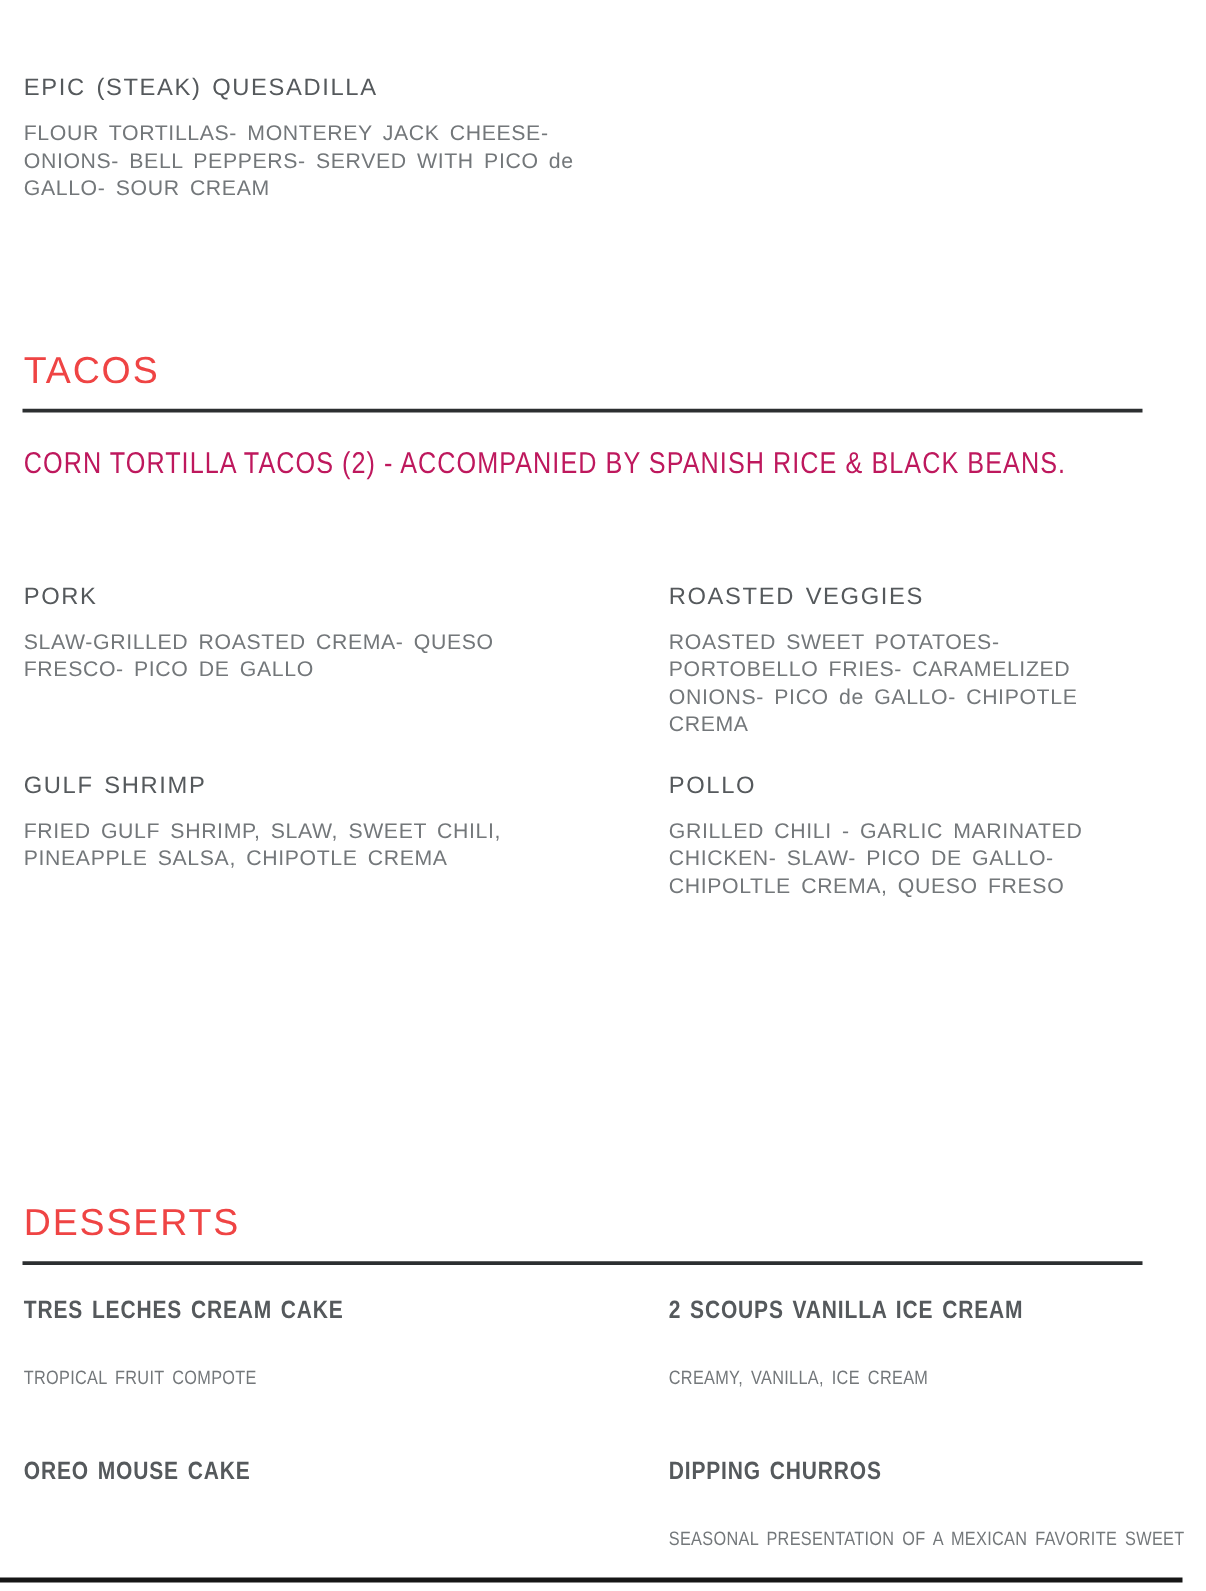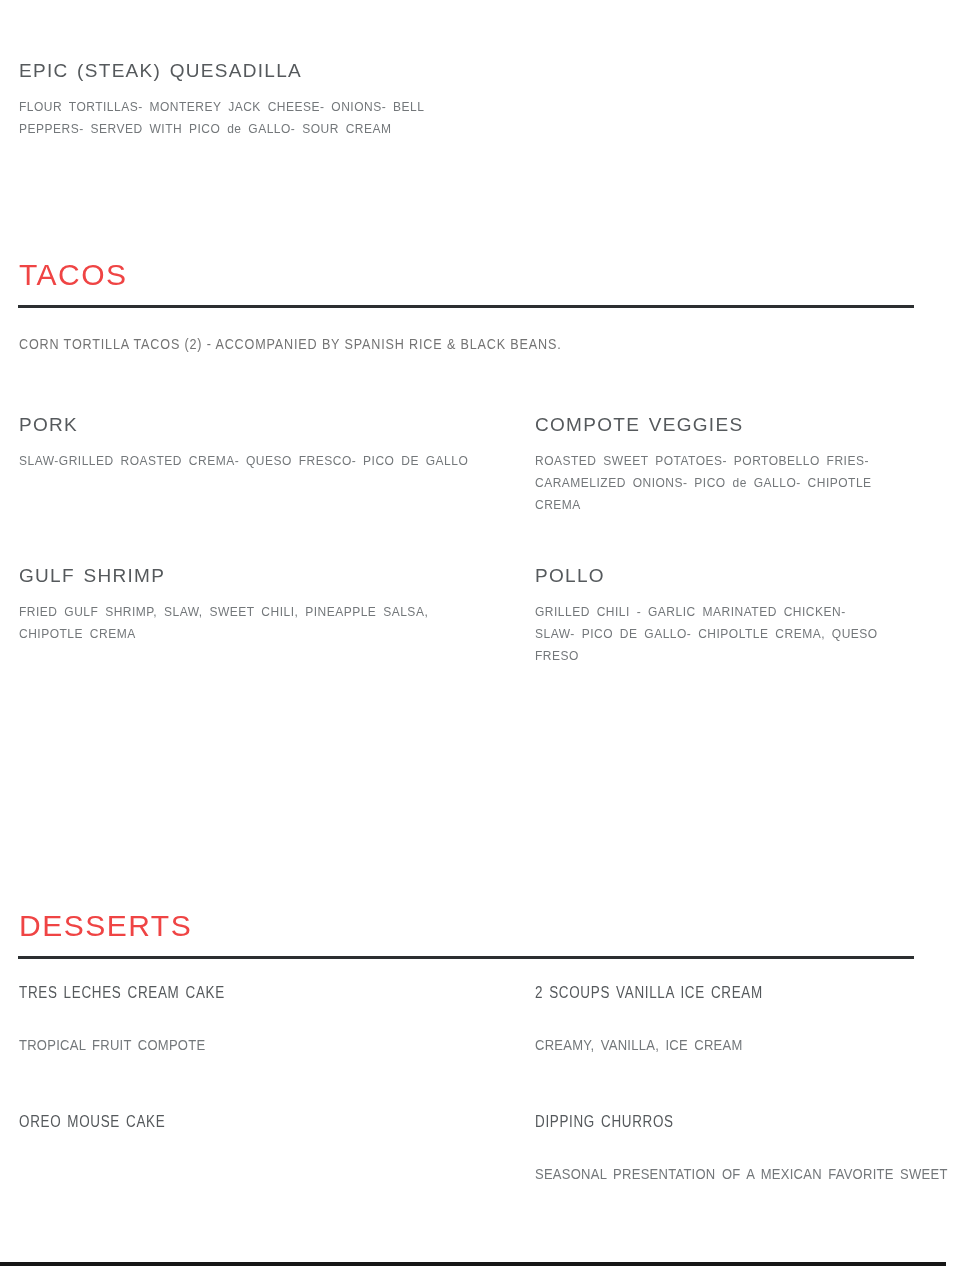--- a/index.html
+++ b/index.html
@@ -16,21 +16,21 @@
   }
   
   .item-title {
     font-size: 19px;
     letter-spacing: 1.3px;
     word-spacing: 2px;
     color: #55595c;
     font-weight: 400;
   }
   .item-desc {
-    font-size: 12px;
+    font-size: 17px;
     letter-spacing: 0.5px;
     word-spacing: 3px;
     line-height: 22px;
     color: #73777a;
     font-weight: 400;
     margin-top: 14px;
   }
   .section-heading {
     font-size: 30px;
     letter-spacing: 1.5px;
@@ -50,37 +50,37 @@
     transform-origin: 0 50%;
     white-space: nowrap;
   }
   
   .intro { padding-top: 60px; }
   .intro .item-desc { max-width: 445px; }
 
   .section-tacos { margin-top: 118px; }
   .section-note {
     margin-top: 27px;
-    font-size: 15px;
+    font-size: 24px;
     letter-spacing: 1px;
-    color: #737373;
+    color: #be185d;
   }
   .menu-grid {
     display: grid;
     grid-template-columns: 516px auto;
     align-items: start;
   }
-  .tacos-grid { margin-top: 62px; grid-auto-rows: 151px; }
+  .tacos-grid { margin-top: 82px; grid-auto-rows: 151px; }
   .menu-item { padding-right: 30px; }
   .menu-item .item-desc { max-width: 450px; }
   .col-right .item-desc { max-width: 440px; }
 
   .section-desserts { margin-top: 42px; }
   .desserts-grid { margin-top: 25px; grid-auto-rows: 129px; }
-  .dessert-title { font-size: 16px; letter-spacing: 0.8px; }
+  .dessert-title { font-size: 20px; letter-spacing: 0.8px; font-weight: bold; }
   .dessert-desc  { font-size: 15.5px; letter-spacing: 0.3px; margin-top: 32px; }
 
   .bottom-bar {
     position: absolute;
     left: -19px;
     top: 1262px;
     width: 965px;
     height: 4px;
     background: #161616;
   }
@@ -101,21 +101,21 @@
     <div class="section-note">
       <span class="cond">CORN TORTILLA TACOS (2) - ACCOMPANIED BY SPANISH RICE &amp; BLACK BEANS.</span>
     </div>
 
     <div class="menu-grid tacos-grid">
       <div class="menu-item col-left">
         <div class="item-title">PORK</div>
         <div class="item-desc">SLAW-GRILLED ROASTED CREMA- QUESO FRESCO- PICO DE GALLO</div>
       </div>
       <div class="menu-item col-right">
-        <div class="item-title">COMPOTE VEGGIES</div>
+        <div class="item-title">ROASTED VEGGIES</div>
         <div class="item-desc">ROASTED SWEET POTATOES- PORTOBELLO FRIES- CARAMELIZED ONIONS- PICO de GALLO- CHIPOTLE CREMA</div>
       </div>
       <div class="menu-item col-left">
         <div class="item-title">GULF SHRIMP</div>
         <div class="item-desc">FRIED GULF SHRIMP, SLAW, SWEET CHILI, PINEAPPLE SALSA, CHIPOTLE CREMA</div>
       </div>
       <div class="menu-item col-left">
         <div class="item-title">POLLO</div>
         <div class="item-desc">GRILLED CHILI - GARLIC MARINATED CHICKEN- SLAW- PICO DE GALLO- CHIPOLTLE CREMA, QUESO FRESO</div>
       </div>

